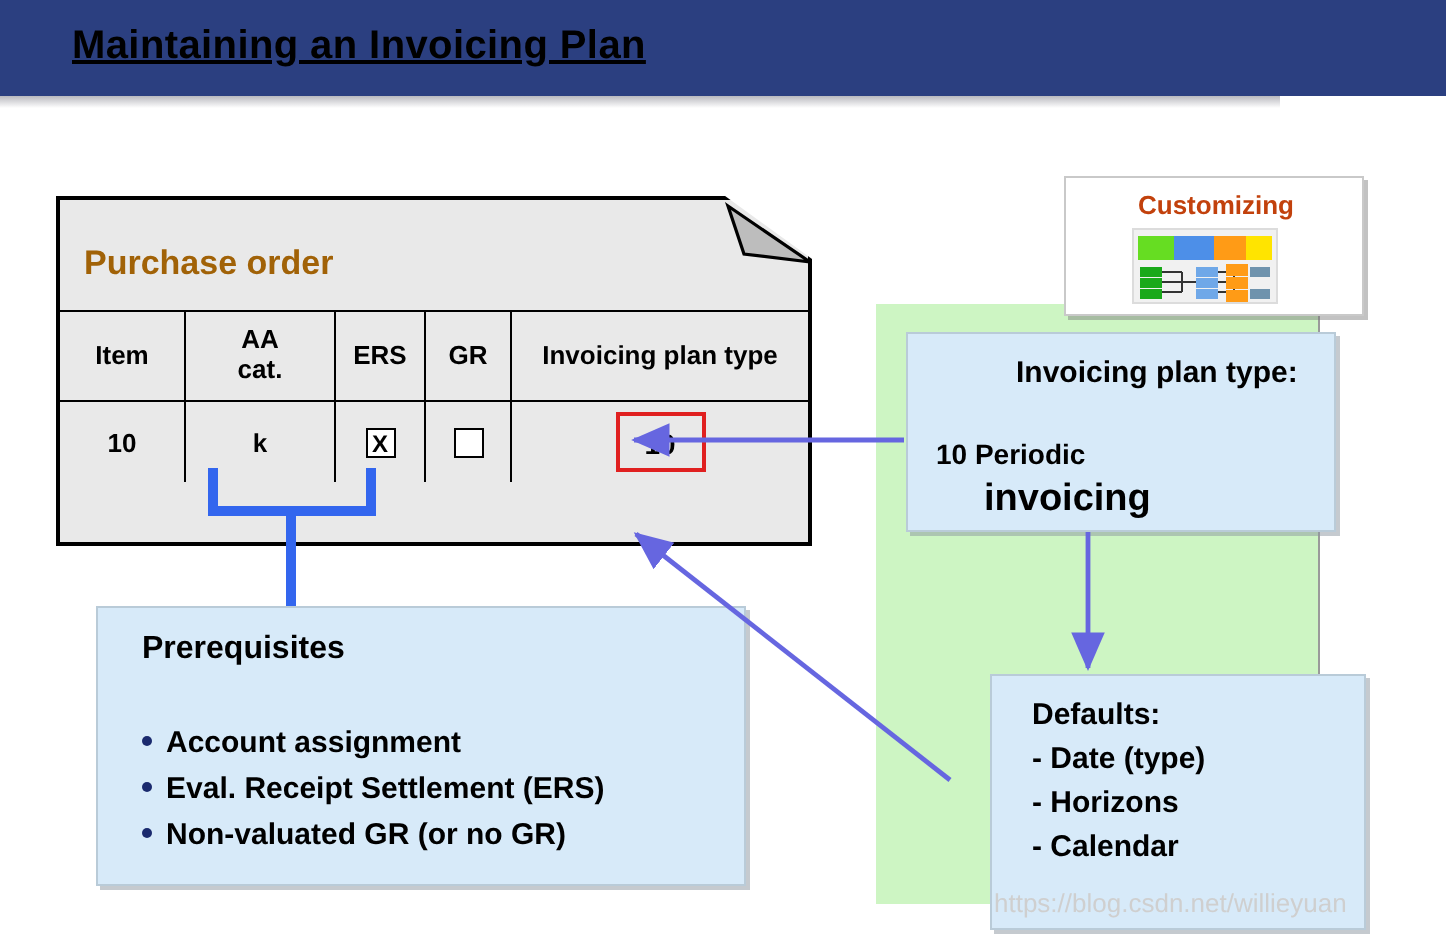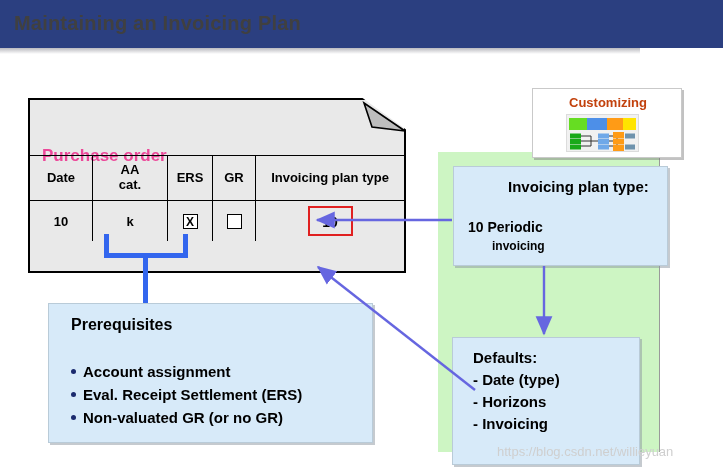--- a/index.html
+++ b/index.html
@@ -27,26 +27,27 @@
     background: #2b3f80;
   }
   #titlebar-shadow {
     position: absolute;
     left: 0; top: 48px;
     width: 640px; height: 6px;
     background: linear-gradient(to bottom, #b9b9bf, #ffffff);
   }
   #title-text {
     position: absolute;
-    left: 14px; top: 12px;
+    left: 36px; top: 12px;
     font-size: 20px;
     font-weight: bold;
-    color: #404040;
+    color: #000000;
     letter-spacing: .2px;
     white-space: nowrap;
+    text-decoration: underline;
   }
   
   #sap-logo-wrap {
     position: absolute;
     right: 0; top: 0;
     width: 143px; height: 54px;
   }
   #sap-logo-block {
     position: absolute;
     left: 22px; top: 0;
@@ -125,22 +126,21 @@
   #po-fold {
     position: absolute;
     left: 361px; top: 100px;
     width: 45px; height: 34px;
   }
   #po-title {
     position: absolute;
     left: 42px; top: 122px;
     font-size: 17px;
     font-weight: bold;
-    color: #ec4899;
-    margin-top: 24px;
+    color: #a16207;
   }
 
   
   #po-table {
     position: absolute;
     left: 30px; top: 155px;
     width: 374px;
     border-collapse: collapse;
     table-layout: fixed;
   }
@@ -212,34 +212,34 @@
   
   .bluebox {
     position: absolute;
     background: #d7eaf9;
     border: 1px solid #b9cbd8;
     box-shadow: 2px 2px 0 rgba(140,150,160,.5);
     box-sizing: border-box;
     color: #000000;
   }
   #box-ipt { left: 453px; top: 166px; width: 215px; height: 100px; }
-  #box-defaults { left: 452px; top: 337px; width: 188px; height: 128px; }
+  #box-defaults { left: 495px; top: 337px; width: 188px; height: 128px; }
   #box-prereq { left: 48px; top: 303px; width: 325px; height: 140px; }
 
   #ipt-heading {
     position: absolute; left: 14px; top: 11px;
     font-size: 15px; font-weight: bold; margin-left: 40px;
   }
   #ipt-line1 {
     position: absolute; left: 14px; top: 52px;
     font-size: 14px; font-weight: bold; text-align: right;
   }
   #ipt-line2 {
     position: absolute; left: 38px; top: 72px;
-    font-size: 12px; font-weight: bold;
+    font-size: 19px; font-weight: bold;
   }
 
   #defaults-list {
     position: absolute; left: 20px; top: 9px;
     font-size: 15px; font-weight: bold; line-height: 22px;
   }
 
   #prereq-heading {
     position: absolute; left: 22px; top: 12px;
     font-size: 16px; font-weight: bold;
@@ -326,21 +326,21 @@
   <div id="po-fold">
     <svg width="45" height="34" viewBox="0 0 45 34" xmlns="http://www.w3.org/2000/svg">
       <polygon points="3,3 44,31 11,27" fill="#bdbdbd" stroke="#000000" stroke-width="1.6"></polygon>
     </svg>
   </div>
   <div id="po-title">Purchase order</div>
 
   <table id="po-table">
     <tbody>
         <tr class="hdr">
-      <th style="width:62px">Date</th>
+      <th style="width:62px">Item</th>
       <th style="width:74px">
         <span>AA</span><br>
         <span>cat.</span>
       </th>
       <th style="width:44px">ERS</th>
       <th style="width:42px">GR</th>
       <th>Invoicing plan type</th>
     </tr>
     <tr class="row">
       <td>10</td>
@@ -365,21 +365,21 @@
     <div id="ipt-heading">Invoicing plan  type:</div>
     <div id="ipt-line1">10 Periodic</div>
     <div id="ipt-line2">invoicing</div>
   </div>
 
   <div id="box-defaults" class="bluebox">
     <div id="defaults-list">
       <div>Defaults:</div>
       <div>- Date (type)</div>
       <div>- Horizons</div>
-      <div>- Invoicing</div>
+      <div>- Calendar</div>
     </div>
   </div>
 
   <div id="box-prereq" class="bluebox">
     <div id="prereq-heading">Prerequisites</div>
     <ul id="prereq-list">
       <li><span class="bullet"></span><span>Account assignment</span></li>
       <li><span class="bullet"></span><span>Eval. Receipt Settlement (ERS)</span></li>
       <li><span class="bullet"></span><span>Non-valuated GR (or no GR)</span></li>
     </ul>

